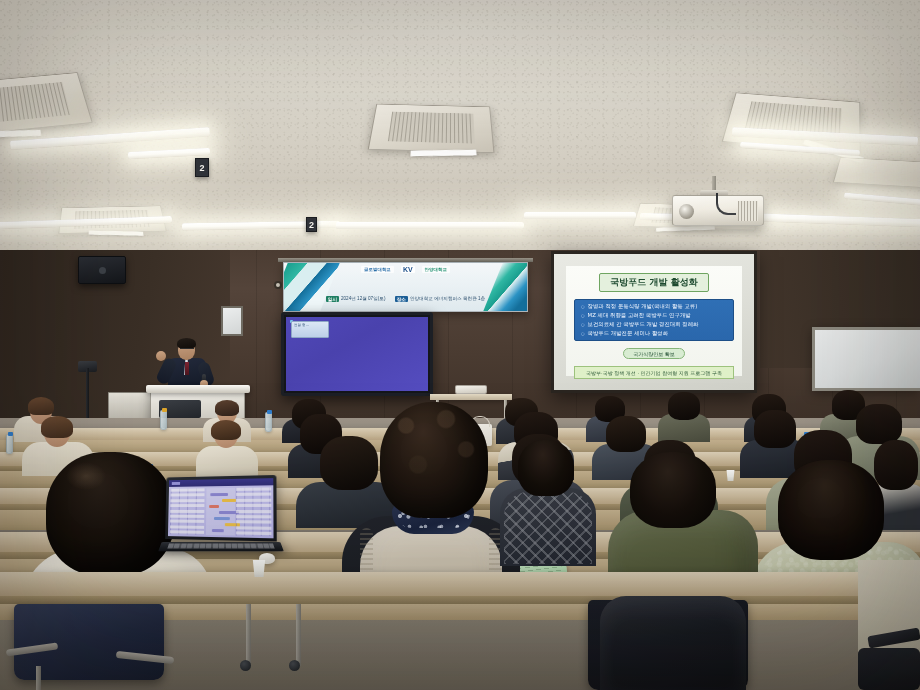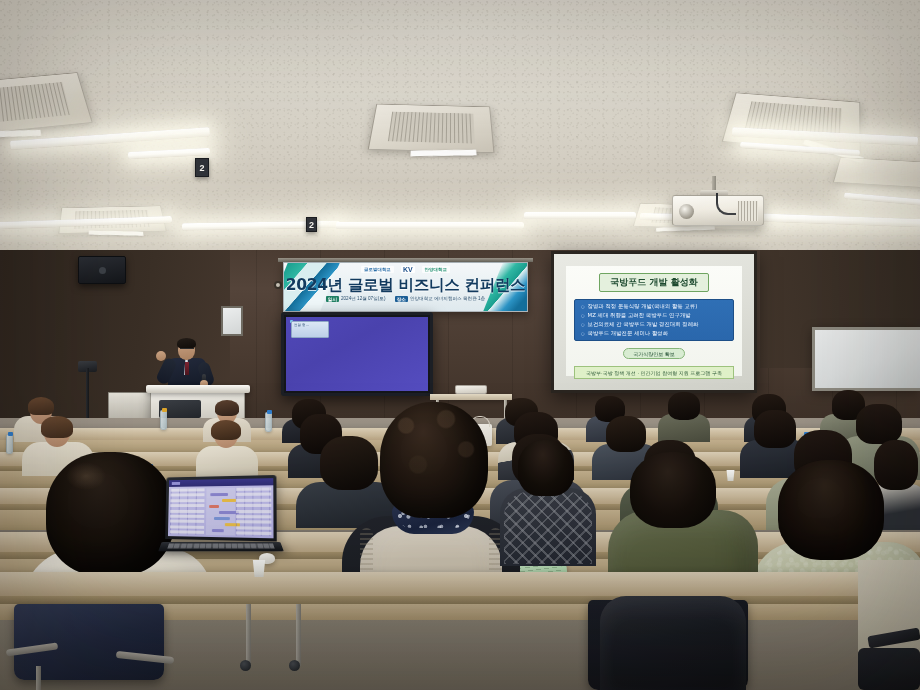--- a/index.html
+++ b/index.html
@@ -623,21 +623,20 @@
   <div class="banner-rail"></div>
   <div class="banner-ring"></div>
   <div class="banner">
     <div class="swoosh-l"></div>
     <div class="swoosh-r"></div>
     <div class="banner-logos">
       <span class="logo-chip">글로벌대학교</span>
       <span class="logo-kv">KV</span>
       <span class="logo-chip green">안양대학교</span>
     </div>
-    <div class="banner-title">2024년 글로벌 비즈니스 컨퍼런스</div>
     <div class="banner-sub">
       <span class="seg">
         <span class="tag">일시</span><span>2024년 12월 07일(토)</span>
       </span>
       <span class="seg">
         <span class="tag blue">장소</span><span>안양대학교 에너지캠퍼스 목련관 1층</span>
       </span>
     </div>
   </div>
 

